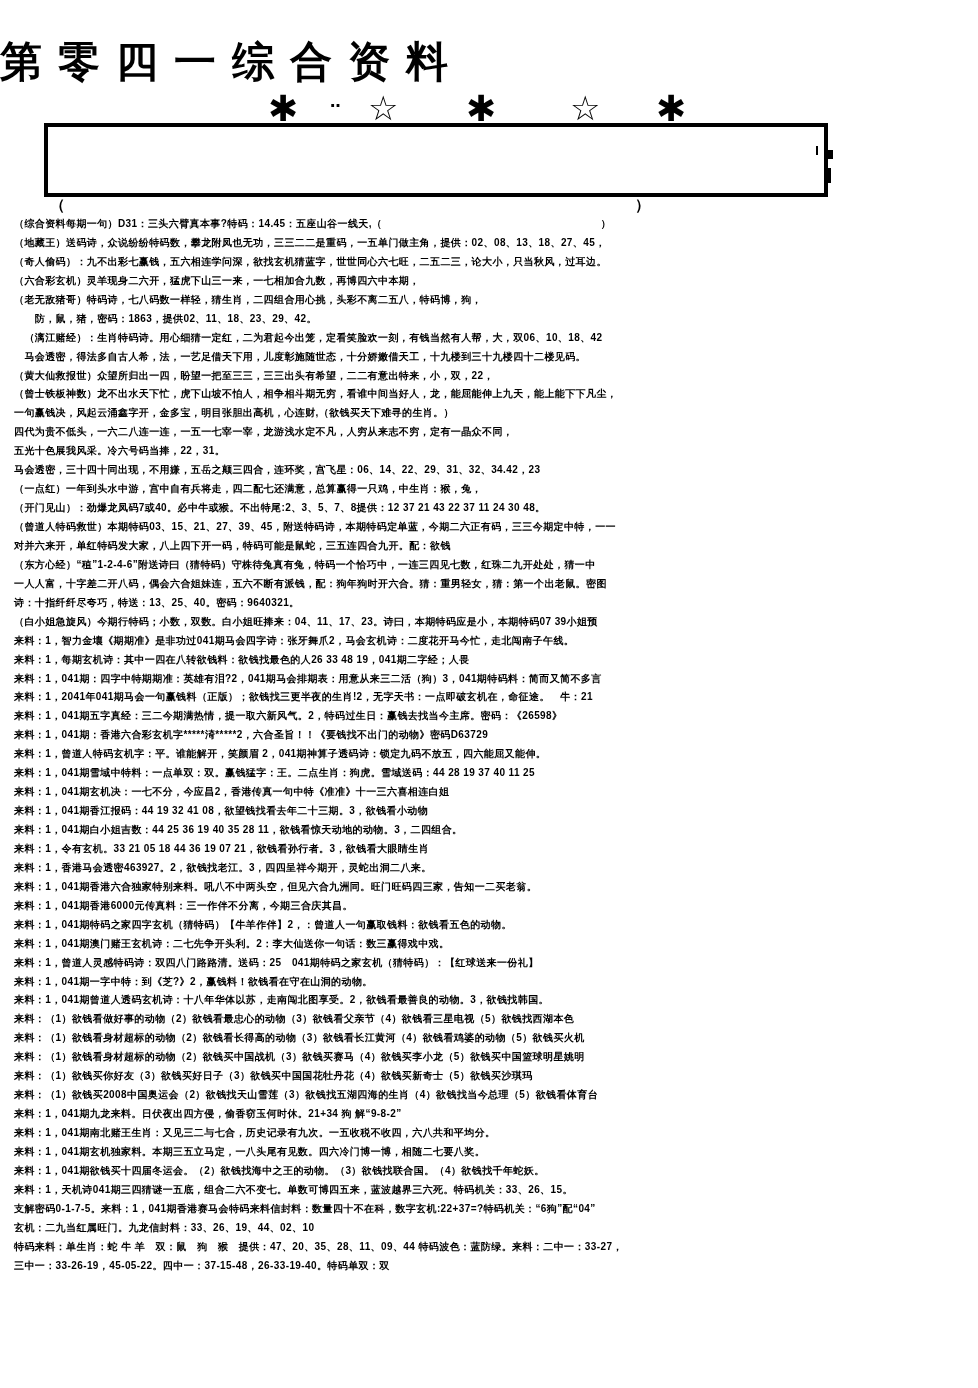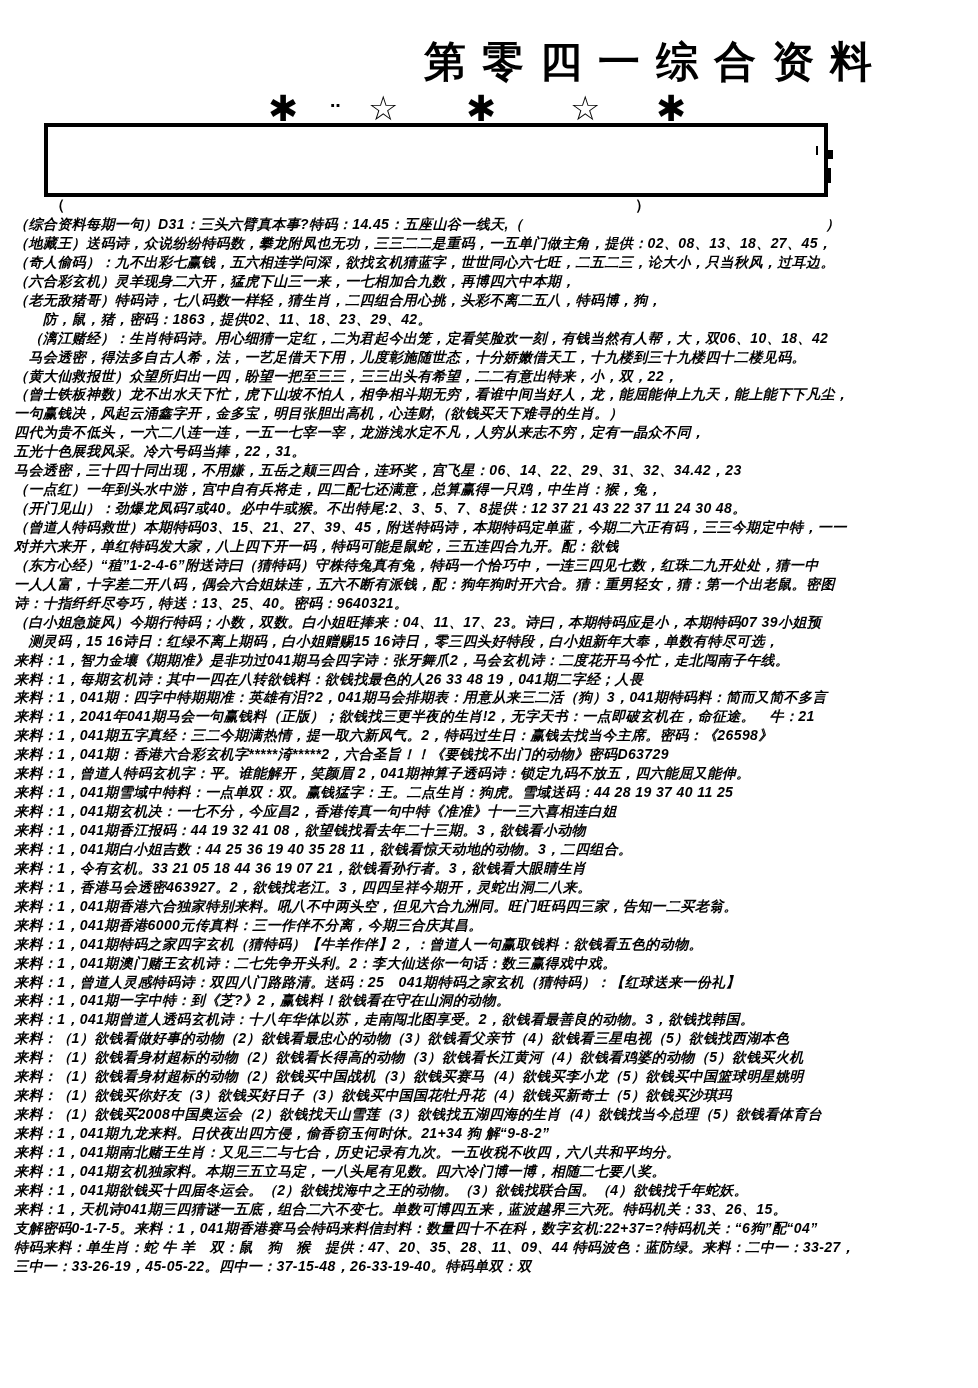--- a/index.html
+++ b/index.html
@@ -6,21 +6,21 @@
   body{
     position:relative;
     width:978px;height:1388px;
     background:#ffffff;
     color:#000;
     font-family:"Liberation Sans","DejaVu Sans",sans-serif;
     overflow:hidden;
   }
   .page-title{
     position:absolute;top:34px;left:0;width:978px;
-    text-align:right;
+    text-align:left;
     font-family:"Liberation Serif","DejaVu Serif",serif;
     font-size:42px;font-weight:bold;
     letter-spacing:16px;
     padding-right:90px;box-sizing:border-box;
     white-space:nowrap;
   }
   .stars{position:absolute;top:86px;left:0;width:978px;height:42px;}
   .stars span{position:absolute;font-weight:bold;}
   .star-0{left:268px;top:2px;font-size:36px;}
   .star-1{left:330px;top:6px;font-size:16px;letter-spacing:2px;}
@@ -36,23 +36,23 @@
   .box-mark{position:absolute;background:#000;}
   .mark-a{left:816px;top:146px;width:2px;height:9px;}
   .mark-b{left:827px;top:150px;width:6px;height:9px;}
   .mark-c{left:828px;top:168px;width:3px;height:15px;}
   .paren-line{
     position:absolute;left:50px;top:196px;
     font-size:15px;font-weight:bold;white-space:pre;
   }
   .text-lines{position:absolute;left:14px;top:215px;width:962px;}
   .tline{
-    font-size:14px;font-weight:bold;
+    font-size:10px;font-weight:bold;
     line-height:18.95px;height:18.95px;
-    white-space:pre;letter-spacing:0.4px;font-style:italic;
+    white-space:pre;letter-spacing:0.4px;
   }
 </style>
 </head>
 <body>
 
 <div class="page-title">第零四一综合资料</div>
 
 <div class="stars">
     <span class="star-0">✱</span>
     <span class="star-1">‥</span>
@@ -85,21 +85,20 @@
     <div class="tline">五光十色展我风采。冷六号码当捧，22，31。</div>
     <div class="tline">马会透密，三十四十同出现，不用嫌，五岳之颠三四合，连环奖，宫飞星：06、14、22、29、31、32、34.42，23</div>
     <div class="tline">（一点红）一年到头水中游，宫中自有兵将走，四二配七还满意，总算赢得一只鸡，中生肖：猴，兔，</div>
     <div class="tline">（开门见山）：劲爆龙凤码7或40。必中牛或猴。不出特尾:2、3、5、7、8提供：12 37 21 43 22 37 11 24 30 48。</div>
     <div class="tline">（曾道人特码救世）本期特码03、15、21、27、39、45，附送特码诗，本期特码定单蓝，今期二六正有码，三三今期定中特，一一</div>
     <div class="tline">对并六来开，单红特码发大家，八上四下开一码，特码可能是鼠蛇，三五连四合九开。配：欲钱</div>
     <div class="tline">（东方心经）“稙”1-2-4-6”附送诗曰（猜特码）守株待兔真有兔，特码一个恰巧中，一连三四见七数，红珠二九开处处，猜一中</div>
     <div class="tline">一人人富，十字差二开八码，偶会六合姐妹连，五六不断有派钱，配：狗年狗时开六合。猜：重男轻女，猜：第一个出老鼠。密图</div>
     <div class="tline">诗：十指纤纤尽夸巧，特送：13、25、40。密码：9640321。</div>
     <div class="tline">（白小姐急旋风）今期行特码；小数，双数。白小姐旺捧来：04、11、17、23。诗曰，本期特码应是小，本期特码07 39小姐预</div>
-    <div class="tline">　测灵码，15 16诗日：红绿不离上期码，白小姐赠赐15 16诗日，零三四头好特段，白小姐新年大奉，单数有特尽可选，</div>
     <div class="tline">来料：1，智力金壤《期期准》是非功过041期马会四字诗：张牙舞爪2，马会玄机诗：二度花开马今忙，走北闯南子午线。</div>
     <div class="tline">来料：1，每期玄机诗：其中一四在八转欲钱料：欲钱找最色的人26 33 48 19，041期二字经；人畏</div>
     <div class="tline">来料：1，041期：四字中特期期准：英雄有泪?2，041期马会排期表：用意从来三二活（狗）3，041期特码料：简而又简不多言</div>
     <div class="tline">来料：1，2041年041期马会一句赢钱料（正版）；欲钱找三更半夜的生肖!2，无字天书：一点即破玄机在，命征途。　牛：21</div>
     <div class="tline">来料：1，041期五字真经：三二今期满热情，提一取六新风气。2，特码过生日：赢钱去找当今主席。密码：《26598》</div>
     <div class="tline">来料：1，041期：香港六合彩玄机字*****渏*****2，六合圣旨！！《要钱找不出门的动物》密码D63729</div>
     <div class="tline">来料：1，曾道人特码玄机字：平。谁能解开，笑颜眉 2，041期神算子透码诗：锁定九码不放五，四六能屈又能伸。</div>
     <div class="tline">来料：1，041期雪域中特料：一点单双：双。赢钱猛字：王。二点生肖：狗虎。雪域送码：44 28 19 37 40 11 25</div>
     <div class="tline">来料：1，041期玄机决：一七不分，今应昌2，香港传真一句中特《准准》十一三六喜相连白姐</div>
     <div class="tline">来料：1，041期香江报码：44 19 32 41 08，欲望钱找看去年二十三期。3，欲钱看小动物</div>
@@ -117,15 +116,16 @@
     <div class="tline">来料：（1）欲钱看身材超标的动物（2）欲钱看长得高的动物（3）欲钱看长江黄河（4）欲钱看鸡婆的动物（5）欲钱买火机</div>
     <div class="tline">来料：（1）欲钱看身材超标的动物（2）欲钱买中国战机（3）欲钱买赛马（4）欲钱买李小龙（5）欲钱买中国篮球明星姚明</div>
     <div class="tline">来料：（1）欲钱买你好友（3）欲钱买好日子（3）欲钱买中国国花牡丹花（4）欲钱买新奇士（5）欲钱买沙琪玛</div>
     <div class="tline">来料：（1）欲钱买2008中国奥运会（2）欲钱找天山雪莲（3）欲钱找五湖四海的生肖（4）欲钱找当今总理（5）欲钱看体育台</div>
     <div class="tline">来料：1，041期九龙来料。日伏夜出四方侵，偷香窃玉何时休。21+34 狗 解“9-8-2”</div>
     <div class="tline">来料：1，041期南北赌王生肖：又见三二与七合，历史记录有九次。一五收税不收四，六八共和平均分。</div>
     <div class="tline">来料：1，041期玄机独家料。本期三五立马定，一八头尾有见数。四六冷门博一博，相随二七要八奖。</div>
     <div class="tline">来料：1，041期欲钱买十四届冬运会。（2）欲钱找海中之王的动物。（3）欲钱找联合国。（4）欲钱找千年蛇妖。</div>
     <div class="tline">来料：1，天机诗041期三四猜谜一五底，组合二六不变七。单数可博四五来，蓝波越界三六死。特码机关：33、26、15。</div>
     <div class="tline">支解密码0-1-7-5。来料：1，041期香港赛马会特码来料信封料：数量四十不在科，数字玄机:22+37=?特码机关：“6狗”配“04”</div>
+    <div class="tline">玄机：二九当红属旺门。九龙信封料：33、26、19、44、02、10</div>
     <div class="tline">特码来料：单生肖：蛇 牛 羊　双：鼠　狗　猴　提供：47、20、35、28、11、09、44 特码波色：蓝防绿。来料：二中一：33-27，</div>
     <div class="tline">三中一：33-26-19，45-05-22。四中一：37-15-48，26-33-19-40。特码单双：双</div>
   </div>
 
 </body></html>

